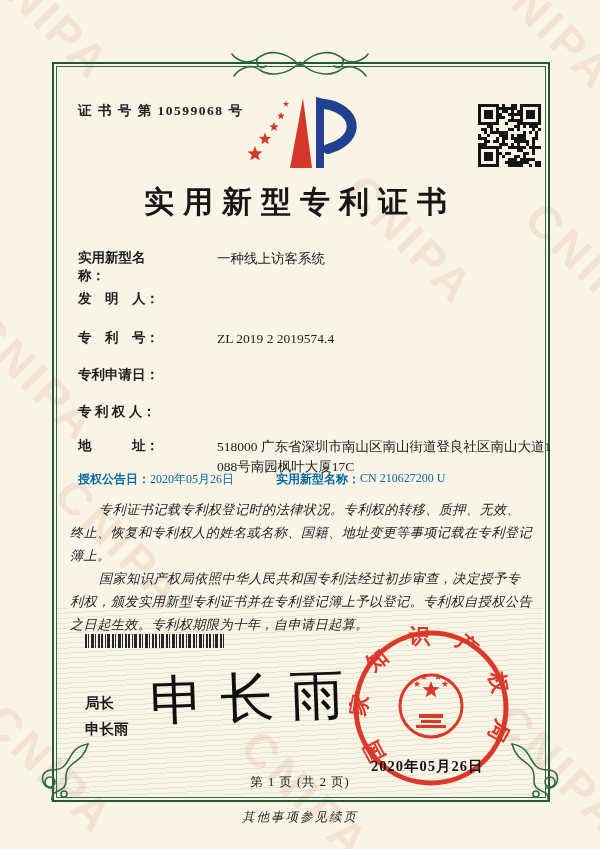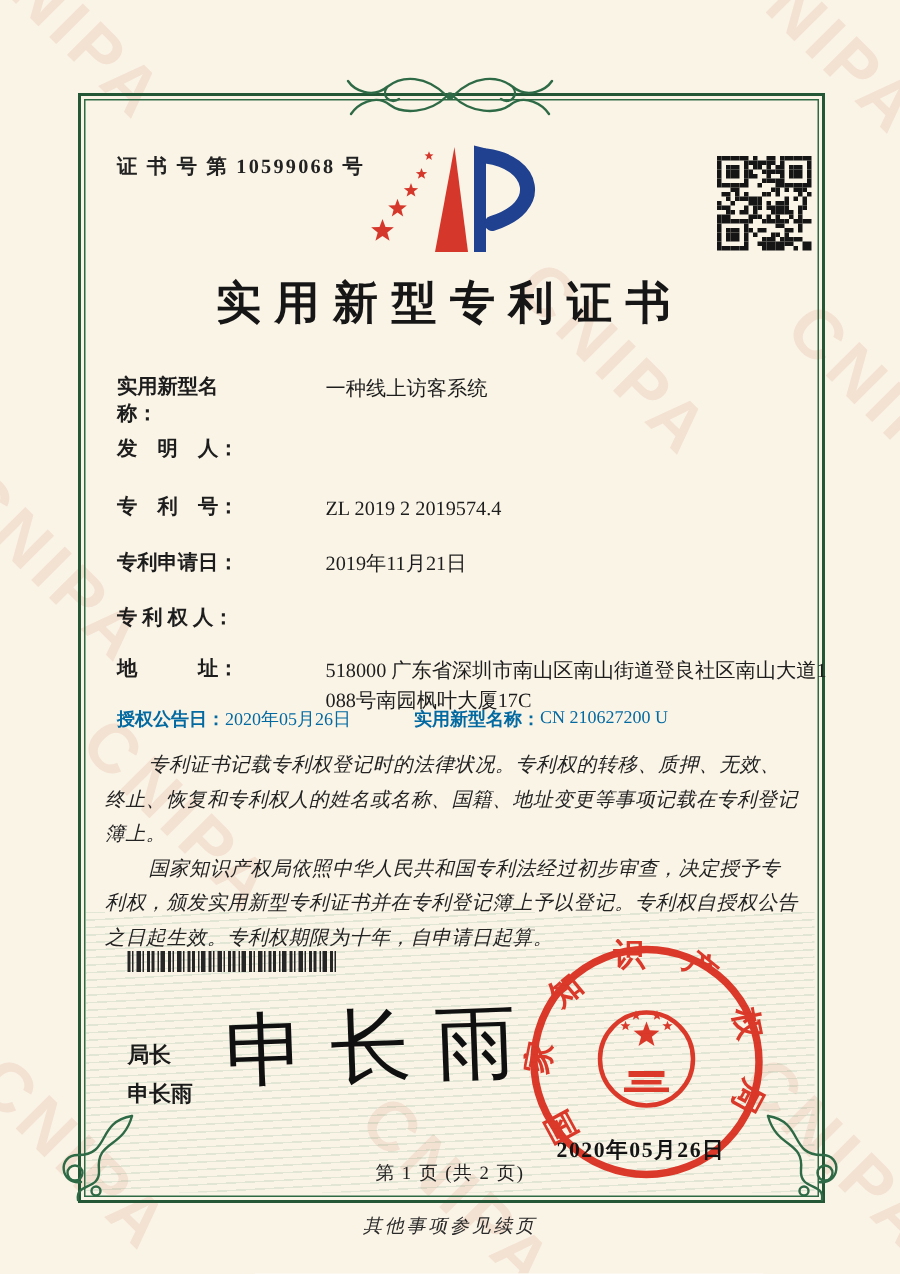--- a/index.html
+++ b/index.html
@@ -579,21 +579,20 @@
   </div>
   <div class="field" style="top:290px">
     <span class="label">发　明　人：</span>
   </div>
   <div class="field" style="top:329px">
     <span class="label">专　利　号：</span>
     <span class="value">ZL 2019 2 2019574.4</span>
   </div>
   <div class="field" style="top:366px">
     <span class="label">专利申请日：</span>
-    <span class="value">2019年11月21日</span>
   </div>
   <div class="field" style="top:403px">
     <span class="label">专 利 权 人：</span>
   </div>
   <div class="field" style="top:437px">
     <span class="label">地　　　址：</span>
     <span class="value">518000 广东省深圳市南山区南山街道登良社区南山大道1
 088号南园枫叶大厦17C</span>
   </div>
 

